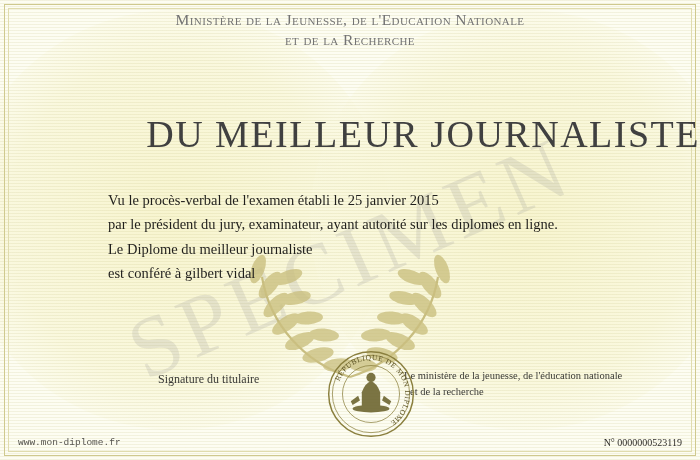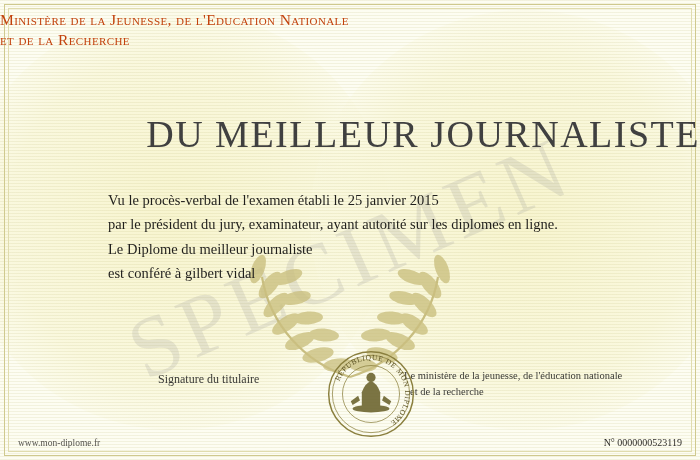--- a/index.html
+++ b/index.html
@@ -96,25 +96,25 @@
     height: 200px;
     opacity: 0.95;
     pointer-events: none;
   }
 
   
   .ministry {
     position: absolute;
     top: 10px;
     left: 0; right: 0;
-    text-align: left;
+    text-align: center;
     font-size: 15.5px;
     letter-spacing: 0.4px;
     font-variant: small-caps;
-    color: #c2410c;
+    color: #737373;
     line-height: 1.28;
   }
   .ministry .l2 { display: block; }
 
   .title-1 {
     position: absolute;
     top: 74px;
     left: 0; right: 0;
     text-align: center;
     font-size: 38px;
@@ -179,21 +179,21 @@
     height: 92px;
   }
 
   
   .footer-left {
     position: absolute;
     left: 18px;
     bottom: 12px;
     font-size: 9.5px;
     color: #55534e;
-    font-family: Liberation Serif, serif;
+    font-family: Liberation Mono, monospace;
   }
   .footer-right {
     position: absolute;
     right: 18px;
     bottom: 12px;
     font-size: 10px;
     color: #2e2c28;
     font-family: "Liberation Serif", serif;
   }
 </style>

